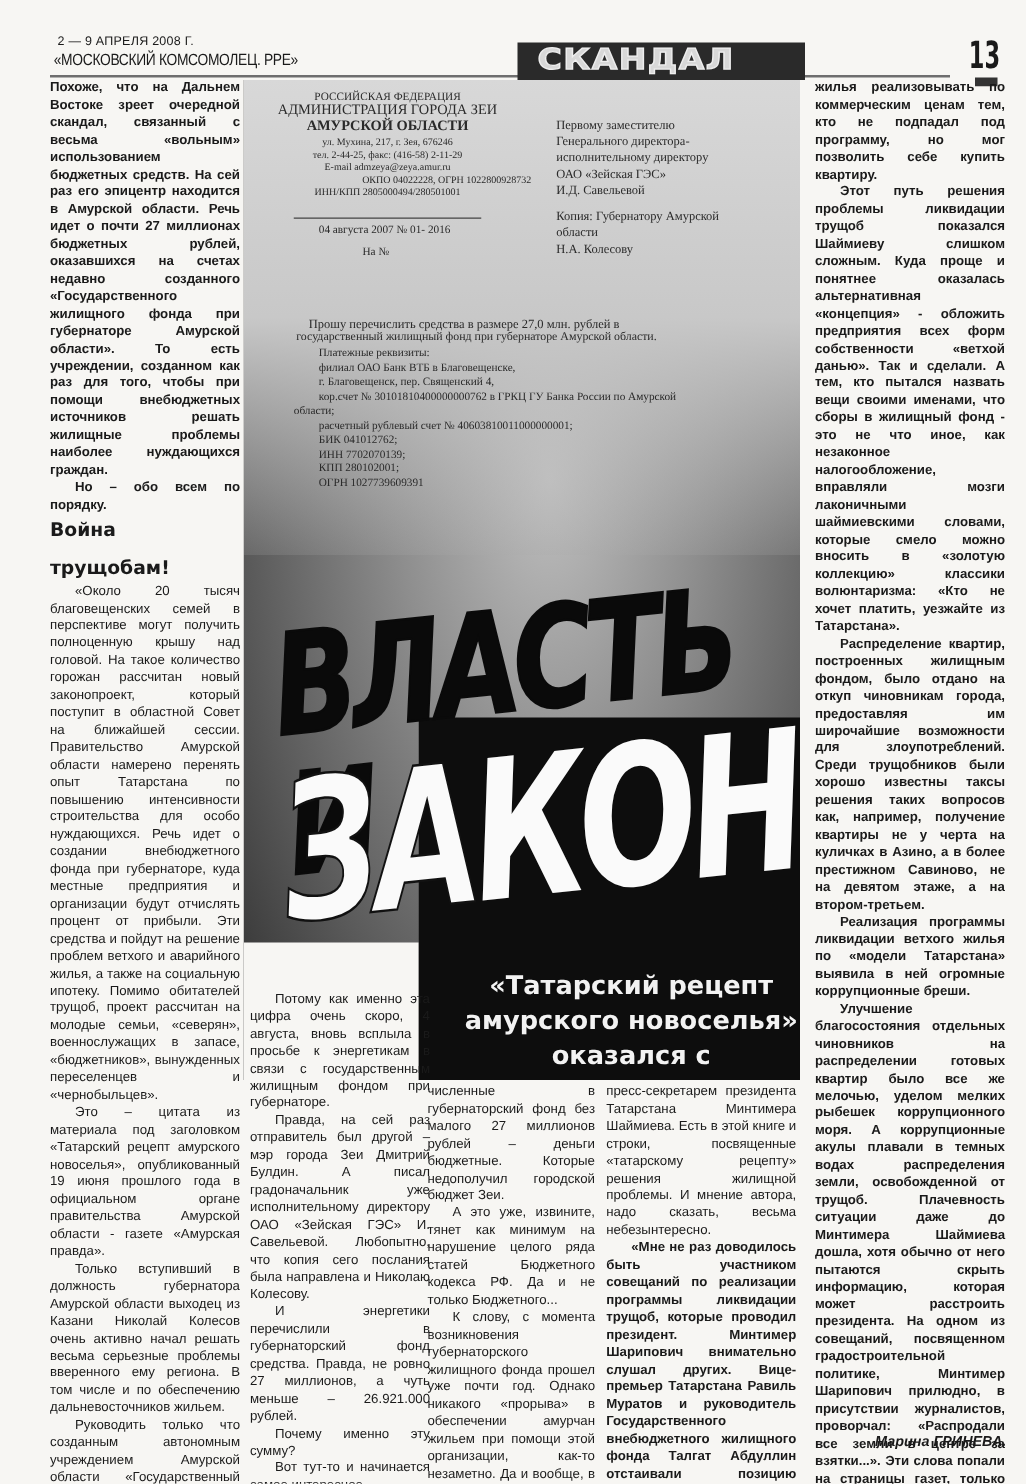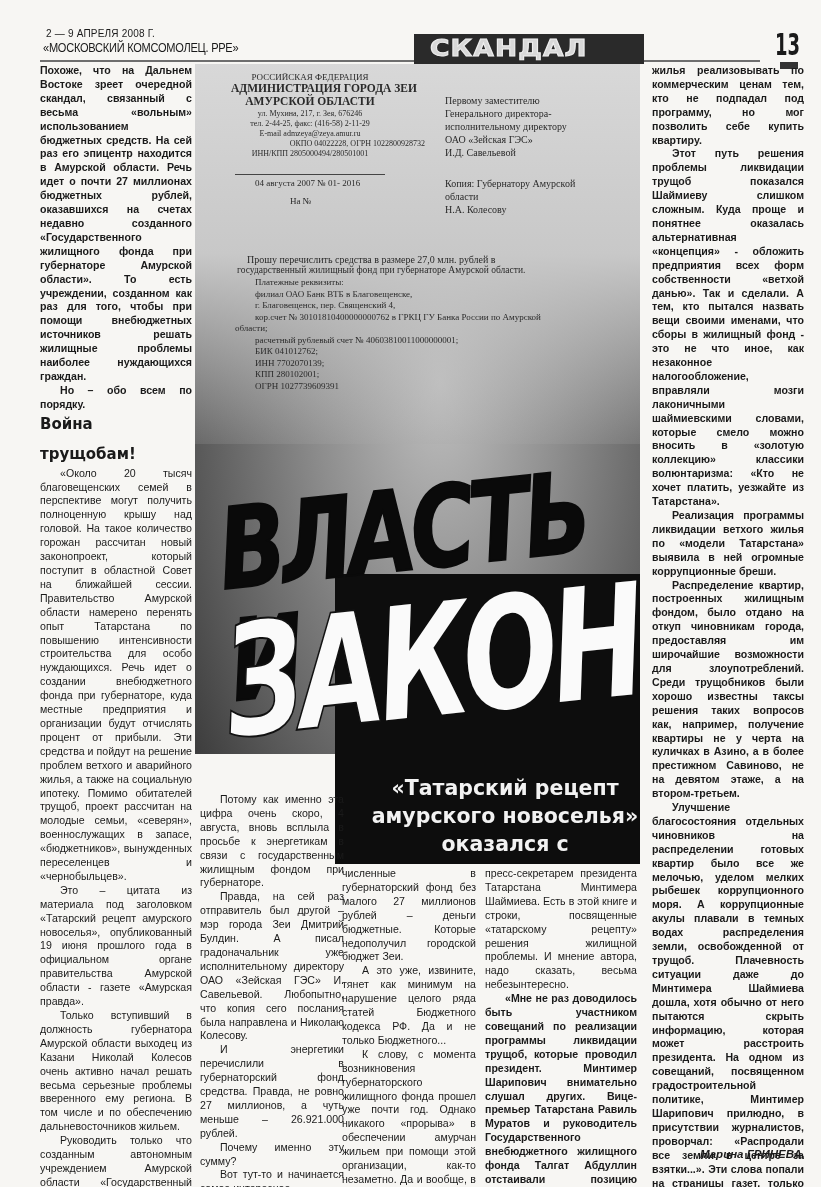--- a/index.html
+++ b/index.html
@@ -57,37 +57,37 @@
   <p>«Около 20 тысяч благовещенских семей в перспективе могут получить полноценную крышу над головой. На такое количество горожан рассчитан новый законопроект, который поступит в областной Совет на ближайшей сессии. Правительство Амурской области намерено перенять опыт Татарстана по повышению интенсивности строительства для особо нуждающихся. Речь идет о создании внебюджетного фонда при губернаторе, куда местные предприятия и организации будут отчислять процент от прибыли. Эти средства и пойдут на решение проблем ветхого и аварийного жилья, а также на социальную ипотеку. Помимо обитателей трущоб, проект рассчитан на молодые семьи, «северян», военнослужащих в запасе, «бюджетников», вынужденных переселенцев и «чернобыльцев».</p>
   <p>Это – цитата из материала под заголовком «Татарский рецепт амурского новоселья», опубликованный 19 июня прошлого года в официальном органе правительства Амурской области - газете «Амурская правда».</p>
   <p>Только вступивший в должность губернатора Амурской области выходец из Казани Николай Колесов очень активно начал решать весьма серьезные проблемы вверенного ему региона. В том числе и по обеспечению дальневосточников жильем.</p>
   <p>Руководить только что созданным автономным учреждением Амурской области «Государственный жилищный фонд при губернаторе Амурской области» был назначен человек приезжий – 27-летний житель Самары Дмитрий Колин.</p>
 
 </div>
 
 <div class="photo">
   <div class="letter">
     <div class="lt lt-c" style="left:5px;top:8px;width:220px;font-size:9px;text-align:center;">РОССИЙСКАЯ ФЕДЕРАЦИЯ</div>
-    <div class="lt lt-c" style="left:14px;top:18px;width:230px;font-size:11.5px;font-weight:bold;">АДМИНИСТРАЦИЯ ГОРОДА ЗЕИ</div>
+    <div class="lt lt-c" style="left:0;top:18px;width:230px;font-size:11.5px;font-weight:normal;">АДМИНИСТРАЦИЯ ГОРОДА ЗЕИ</div>
     <div class="lt lt-c" style="left:0;top:31px;width:230px;font-size:11.5px;font-weight:bold;">АМУРСКОЙ ОБЛАСТИ</div>
     <div class="lt lt-c" style="left:0;top:45px;width:230px;font-size:8px;">ул. Мухина, 217, г. Зея, 676246</div>
     <div class="lt lt-c" style="left:0;top:55px;width:230px;font-size:8px;">тел. 2-44-25, факс: (416-58) 2-11-29</div>
     <div class="lt lt-c" style="left:0;top:65px;width:230px;font-size:8px;">E-mail admzeya@zeya.amur.ru</div>
     <div class="lt lt-c" style="left:0;top:75px;width:230px;font-size:8px;text-align:right;">ОКПО 04022228, ОГРН 1022800928732</div>
     <div class="lt lt-c" style="left:0;top:85px;width:230px;font-size:8px;">ИНН/КПП 2805000494/280501001</div>
     <div style="position:absolute;left:40px;top:110px;width:150px;height:1px;background:#444;"></div>
     <div class="lt" style="left:60px;top:114px;font-size:9px;">04 августа 2007  № 01- 2016</div>
     <div class="lt" style="left:95px;top:132px;font-size:9px;">На №</div>
     <div class="lt" style="left:250px;top:30px;font-size:10px;line-height:13px;">
       <div>Первому заместителю</div>
         <div>Генерального директора-</div>
         <div>исполнительному директору</div>
         <div>ОАО «Зейская ГЭС»</div>
         <div>И.Д. Савельевой</div>
-      <div style="margin-top:18px">Копия: Губернатору Амурской</div>
+      <div style="margin-top:8px">Копия: Губернатору Амурской</div>
         <div>области</div>
         <div>Н.А. Колесову</div>
     </div>
     <div class="lt" style="left:52px;top:190px;font-size:10px;">Прошу перечислить средства в размере 27,0 млн. рублей в</div>
     <div class="lt" style="left:42px;top:201px;font-size:9.5px;">государственный жилищный фонд при губернаторе Амурской области.</div>
     <div class="lt" style="left:60px;top:213px;font-size:9px;line-height:11.5px;">
       <div>Платежные реквизиты:</div>
         <div>филиал ОАО Банк ВТБ в Благовещенске,</div>
         <div>г. Благовещенск, пер. Священский 4,</div>
         <div>кор.счет № 30101810400000000762 в ГРКЦ ГУ Банка России по Амурской</div>
@@ -123,19 +123,19 @@
 </div>
 
 <div class="col col4">
   <p class="ni">пресс-секретарем президента Татарстана Минтимера Шаймиева. Есть в этой книге и строки, посвященные «татарскому рецепту» решения жилищной проблемы. И мнение автора, надо сказать, весьма небезынтересно.</p>
   <p class="bold">«Мне не раз доводилось быть участником совещаний по реализации программы ликвидации трущоб, которые проводил президент. Минтимер Шарипович внимательно слушал других. Вице-премьер Татарстана Равиль Муратов и руководитель Государственного внебюджетного жилищного фонда Талгат Абдуллин отстаивали позицию использования государственных капвложений как своеобразного «ключа зажигания» для запуска рыночных механизмов. Они настаивали на том, чтобы в жилищном фонде аккумулировались средства от продажи на коммерческих аукционах земли, высвобожденной после сноса трущоб. Кроме того, фонд предполагал часть</p>
 </div>
 
 <div class="col col5 bold">
   <p class="ni">жилья реализовывать по коммерческим ценам тем, кто не подпадал под программу, но мог позволить себе купить квартиру.</p>
   <p>Этот путь решения проблемы ликвидации трущоб показался Шаймиеву слишком сложным. Куда проще и понятнее оказалась альтернативная «концепция» - обложить предприятия всех форм собственности «ветхой данью». Так и сделали. А тем, кто пытался назвать вещи своими именами, что сборы в жилищный фонд - это не что иное, как незаконное налогообложение, вправляли мозги лаконичными шаймиевскими словами, которые смело можно вносить в «золотую коллекцию» классики волюнтаризма: «Кто не хочет платить, уезжайте из Татарстана».</p>
+  <p>Распределение квартир, построенных жилищным фондом, было отдано на откуп чиновникам города, предоставляя им широчайшие возможности для злоупотреблений. Среди трущобников были хорошо известны таксы решения таких вопросов как, например, получение квартиры не у черта на куличках в Азино, а в более престижном Савиново, не на девятом этаже, а на втором-третьем.</p>
   <p>Реализация программы ликвидации ветхого жилья по «модели Татарстана» выявила в ней огромные коррупционные бреши.</p>
-  <p>Распределение квартир, построенных жилищным фондом, было отдано на откуп чиновникам города, предоставляя им широчайшие возможности для злоупотреблений. Среди трущобников были хорошо известны таксы решения таких вопросов как, например, получение квартиры не у черта на куличках в Азино, а в более престижном Савиново, не на девятом этаже, а на втором-третьем.</p>
   <p>Улучшение благосостояния отдельных чиновников на распределении готовых квартир было все же мелочью, уделом мелких рыбешек коррупционного моря. А коррупционные акулы плавали в темных водах распределения земли, освобожденной от трущоб. Плачевность ситуации даже до Минтимера Шаймиева дошла, хотя обычно от него пытаются скрыть информацию, которая может расстроить президента. На одном из совещаний, посвященном градостроительной политике, Минтимер Шарипович прилюдно, в присутствии журналистов, проворчал: «Распродали все земли в центре за взятки...». Эти слова попали на страницы газет, только так никто и не понял, кому конкретно они были адресованы.</p>
 
 </div>
 
 <div class="sig">Марина ГРИНЕВА.</div>
 
 </body></html>

